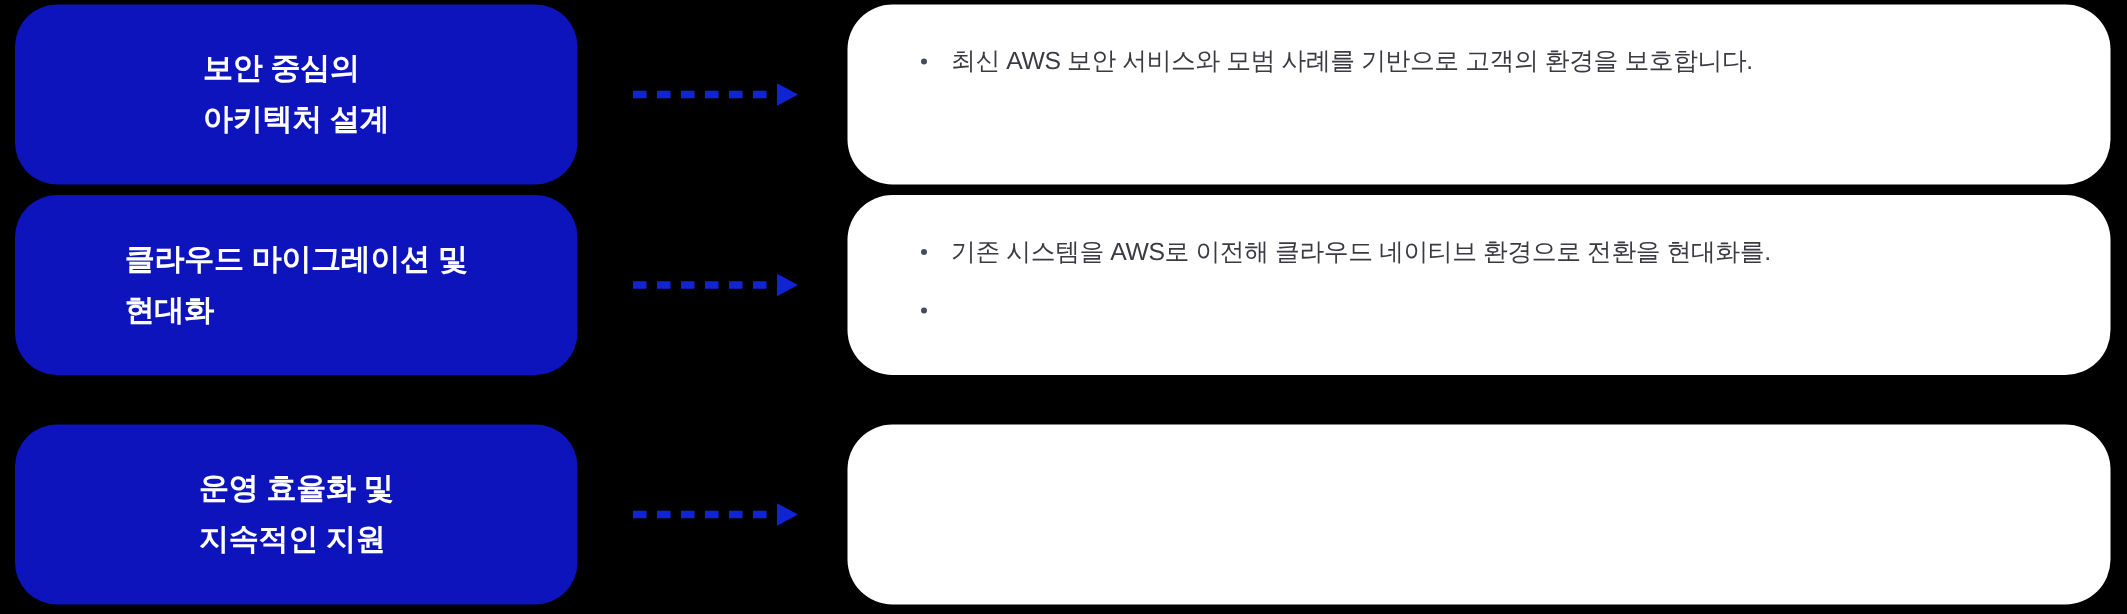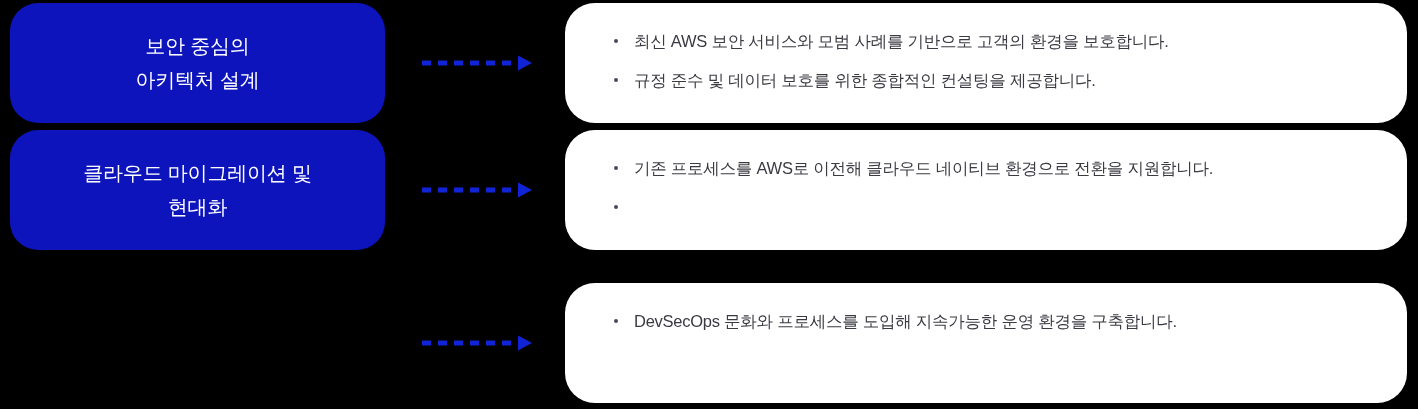--- a/index.html
+++ b/index.html
@@ -43,23 +43,22 @@
     border-radius: 28px;
     display: flex;
     align-items: center;
     justify-content: center;
     box-sizing: border-box;
     padding: 0 18px;
   }
   .title-card-text {
     color: #FFFFFF;
     font-size: 20px;
-    font-weight: normal;
+    font-weight: bold;
     line-height: 1.72;
-    text-align: center;
     letter-spacing: -0.2px;
     white-space: pre-line;
   }
 
   
   .connector {
     position: absolute;
     left: 418px;
     top: 50px;
     width: 120px;
@@ -125,24 +124,20 @@
         <polygon points="100,2.5 114,10 100,17.5" fill="#1024D6"></polygon>
       </svg>
     </div>
 
     <div class="detail-card">
       <ul class="bullet-list">
         <li class="bullet-item">
           <span class="bullet-dot"></span>
           <span>최신 AWS 보안 서비스와 모범 사례를 기반으로 고객의 환경을 보호합니다.</span>
         </li>
-        <li class="bullet-item">
-          <span class="bullet-dot"></span>
-          <span>규정 준수 및 데이터 보호를 위한 종합적인 컨설팅을 제공합니다.</span>
-        </li>
       </ul>
     </div>
   </div>
 
   <div class="row row-2">
     <div class="title-card">
       <div class="title-card-text">클라우드 마이그레이션 및
 현대화</div>
     </div>
 
@@ -150,41 +145,41 @@
       <svg width="120" height="20" viewBox="0 0 120 20" xmlns="http://www.w3.org/2000/svg">
         <line x1="4" y1="10" x2="100" y2="10" stroke="#1024D6" stroke-width="5" stroke-dasharray="9 7" stroke-linecap="butt"></line>
         <polygon points="100,2.5 114,10 100,17.5" fill="#1024D6"></polygon>
       </svg>
     </div>
 
     <div class="detail-card">
       <ul class="bullet-list">
         <li class="bullet-item">
           <span class="bullet-dot"></span>
-          <span>기존 프로세스를 AWS로 이전해 클라우드 네이티브 환경으로 전환을 지원합니다.</span>
+          <span>기존 시스템을 AWS로 이전해 클라우드 네이티브 환경으로 전환을 현대화를.</span>
         </li>
         <li class="bullet-item">
           <span class="bullet-dot"></span>
         </li>
       </ul>
     </div>
   </div>
 
   <div class="row row-3">
+    <div class="title-card">
+      <div class="title-card-text">운영 효율화 및
+지속적인 지원</div>
+    </div>
 
     <div class="connector">
       <svg width="120" height="20" viewBox="0 0 120 20" xmlns="http://www.w3.org/2000/svg">
         <line x1="4" y1="10" x2="100" y2="10" stroke="#1024D6" stroke-width="5" stroke-dasharray="9 7" stroke-linecap="butt"></line>
         <polygon points="100,2.5 114,10 100,17.5" fill="#1024D6"></polygon>
       </svg>
     </div>
 
     <div class="detail-card">
       <ul class="bullet-list">
-        <li class="bullet-item">
-          <span class="bullet-dot"></span>
-          <span>DevSecOps 문화와 프로세스를 도입해 지속가능한 운영 환경을 구축합니다.</span>
-        </li>
       </ul>
     </div>
   </div>
 
 </div>
 
 </body></html>

